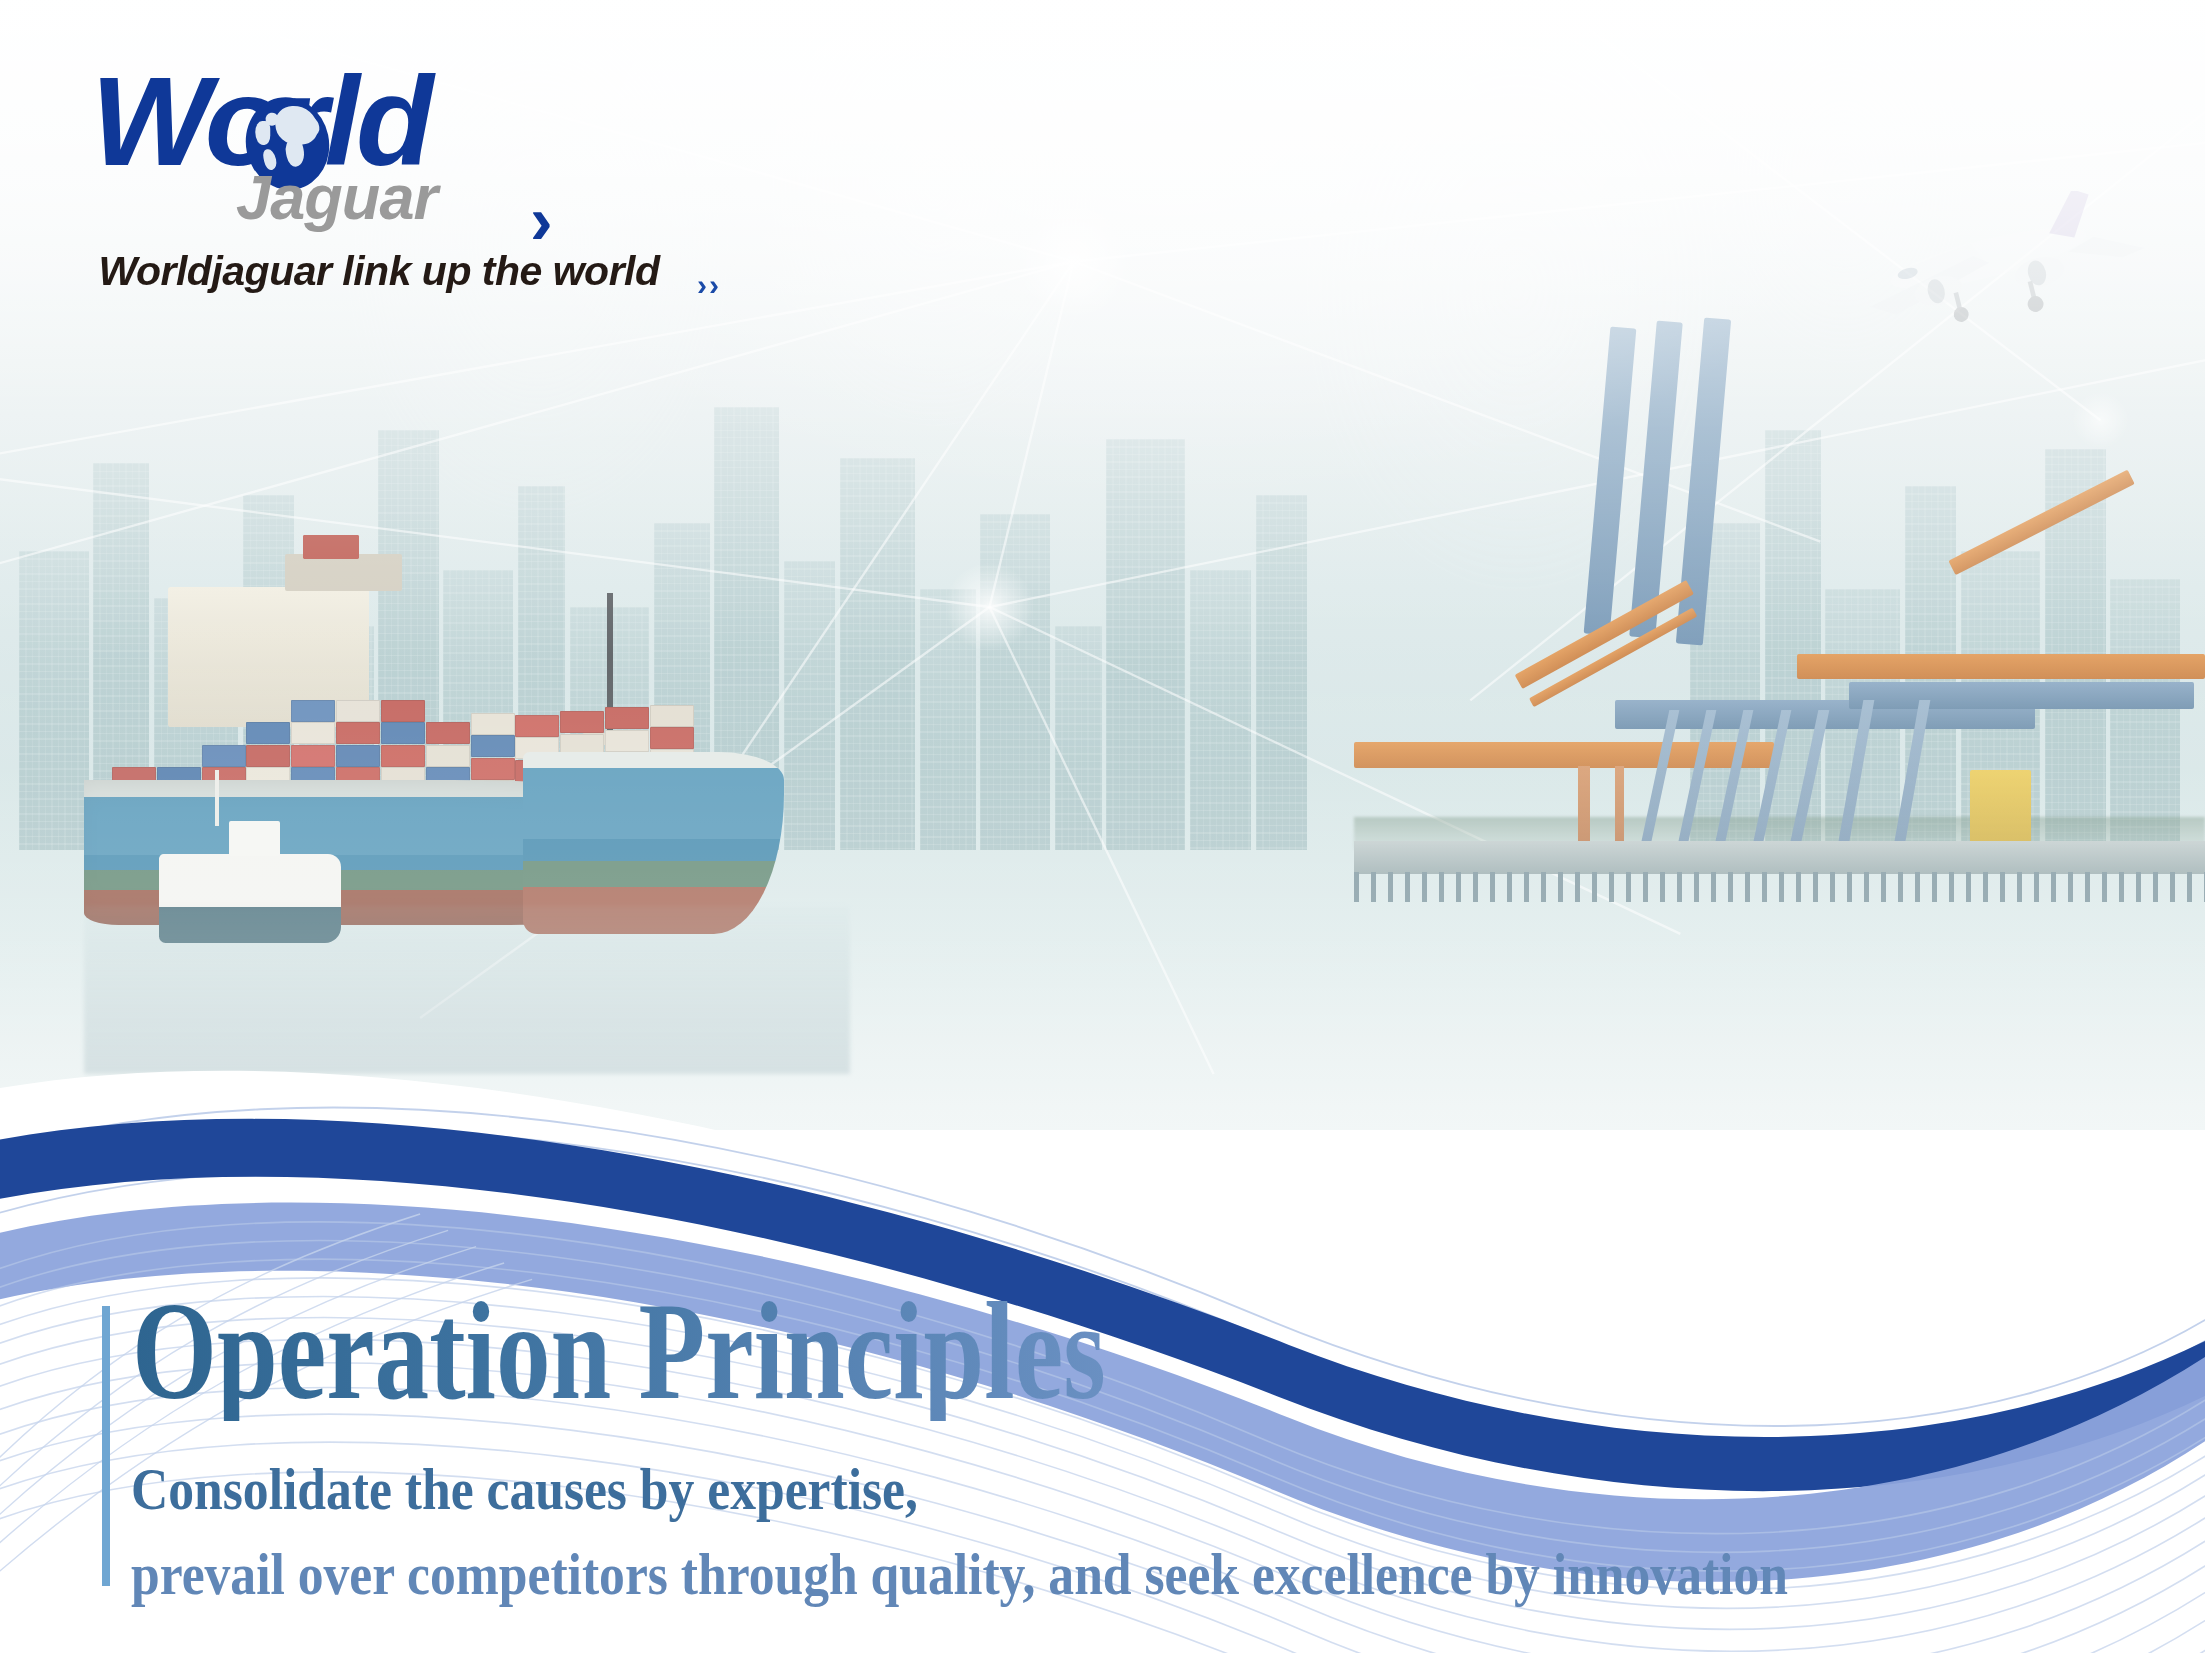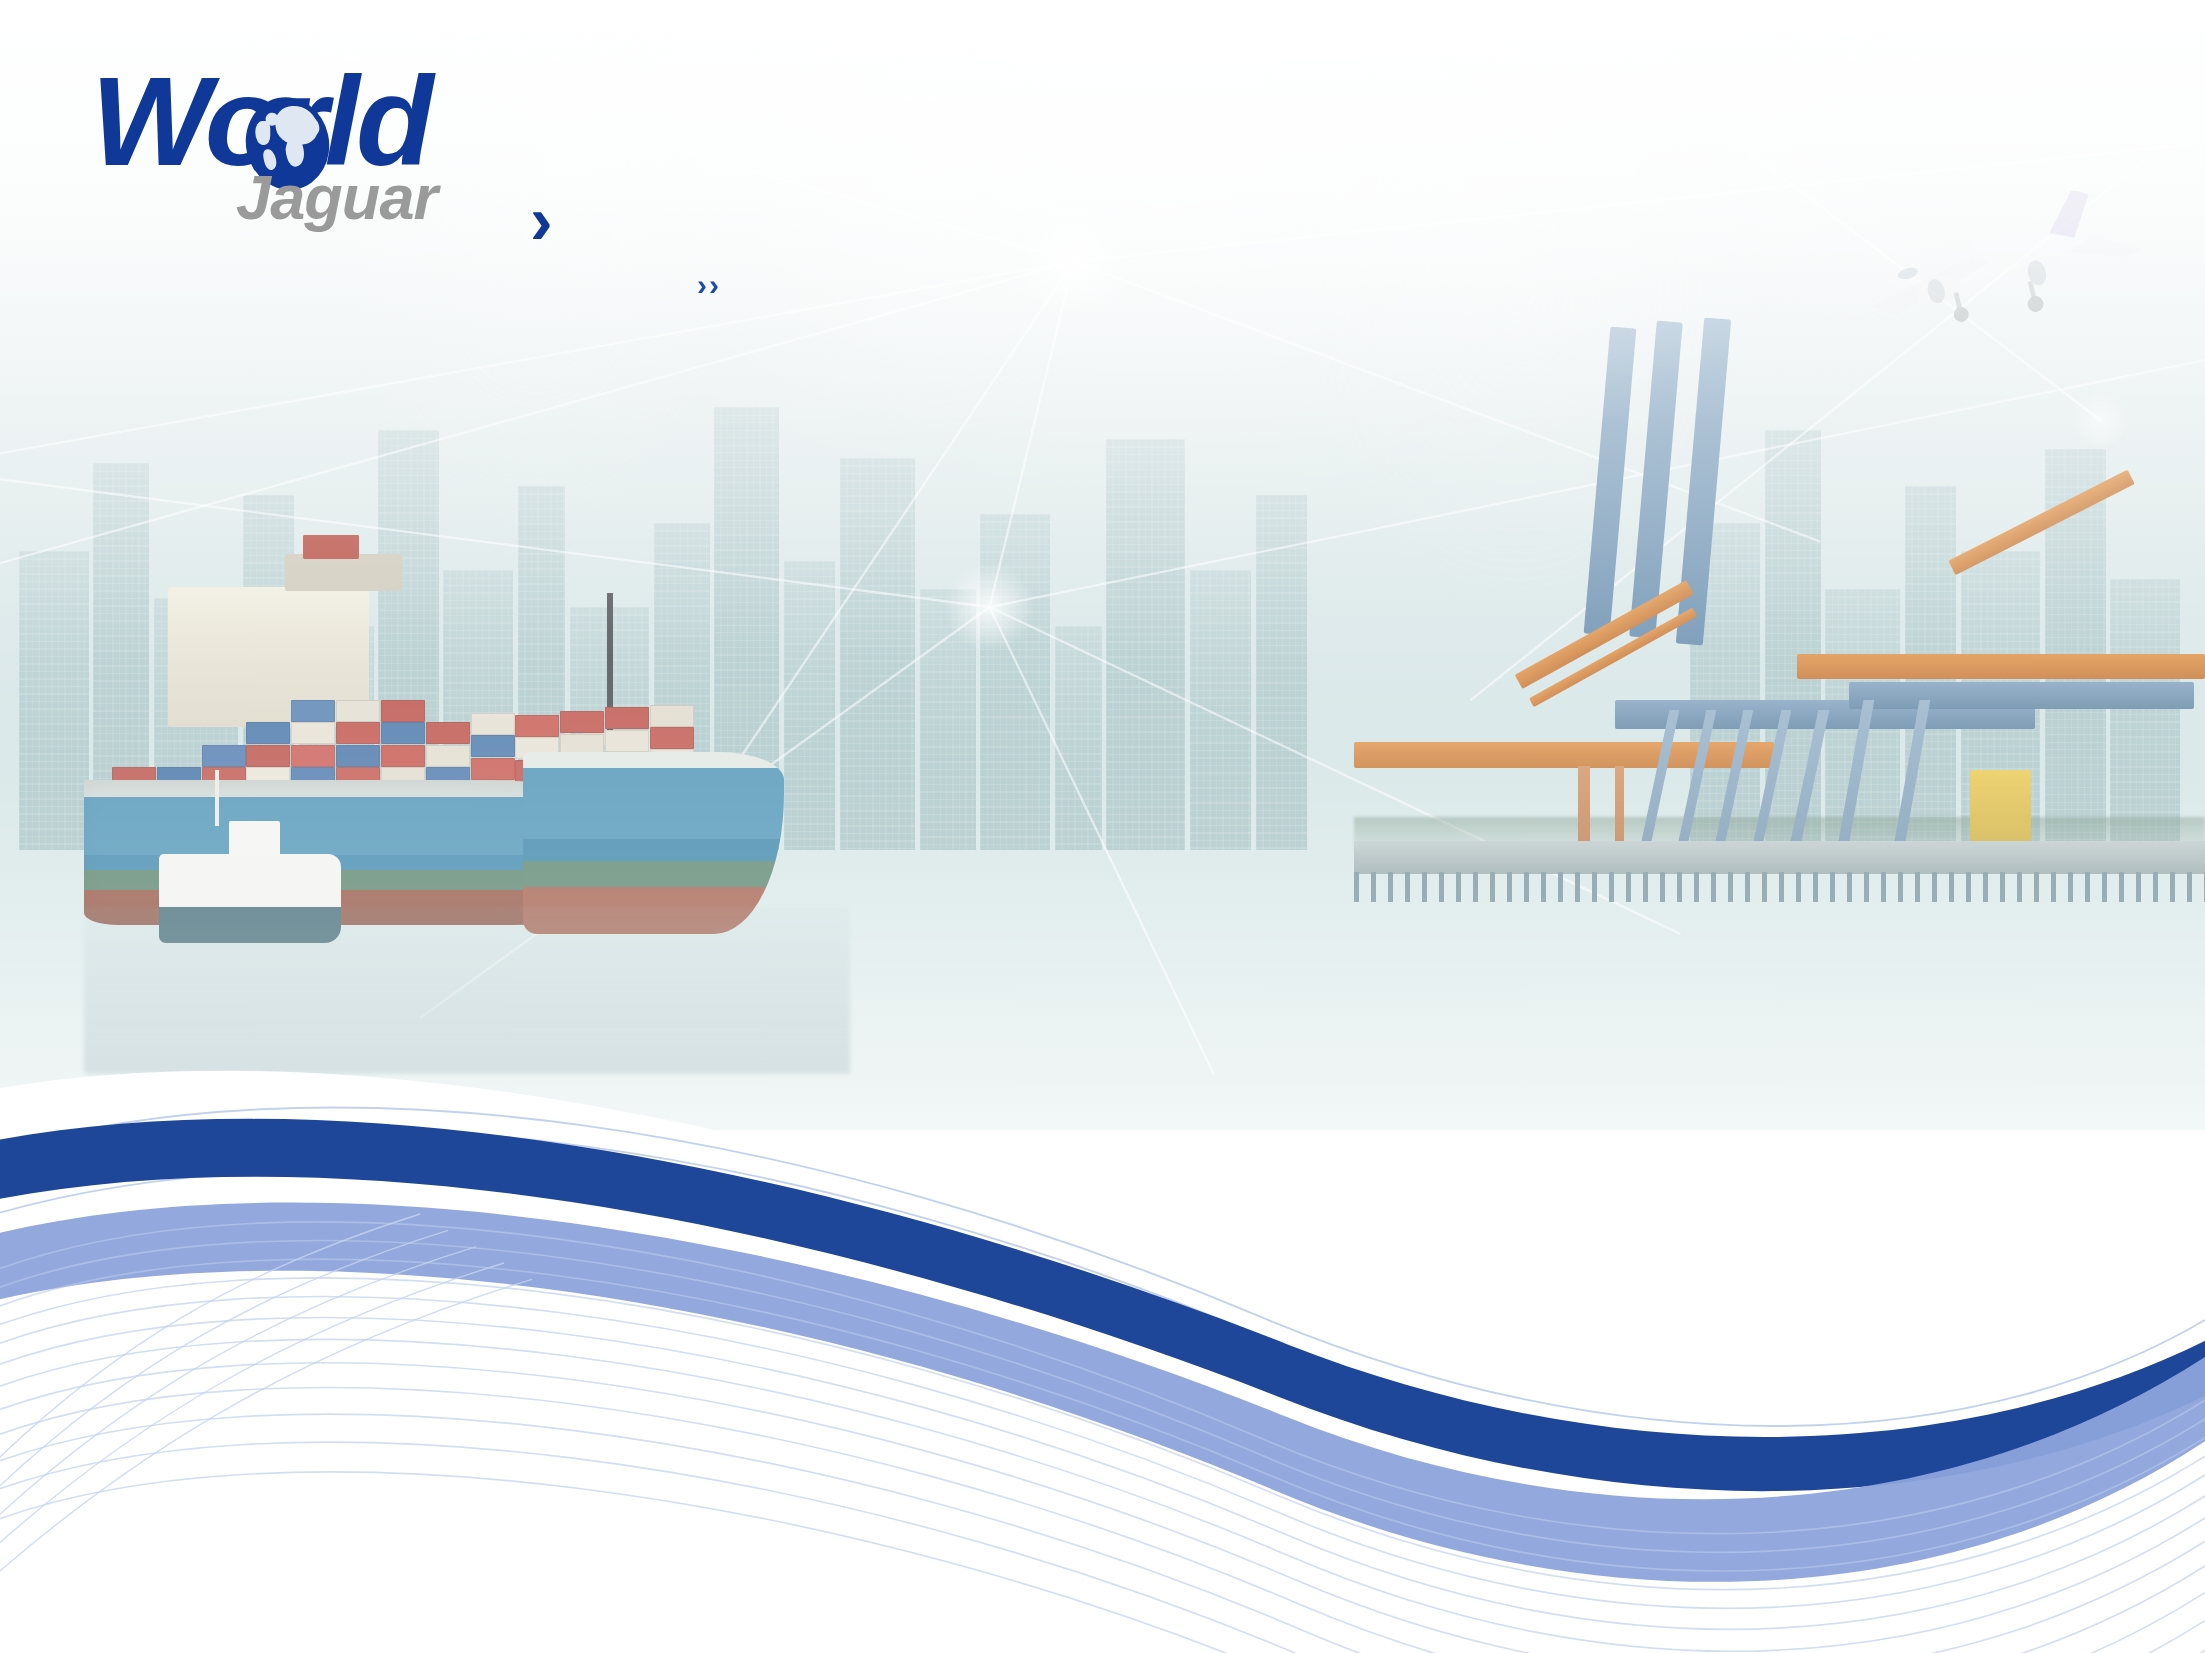--- a/index.html
+++ b/index.html
@@ -392,20 +392,21 @@
     <div class="logo-block">
       <div class="logo-world">World</div>
       <div class="globe">
         <i style="left:18%;top:52%;width:14%;height:22%;border-radius:40% 60% 50% 50%;"></i>
         <i style="left:46%;top:46%;width:22%;height:30%;border-radius:50% 40% 60% 44%;"></i>
         <i style="left:66%;top:26%;width:26%;height:22%;border-radius:44% 56% 40% 60%;"></i>
         <i style="left:30%;top:14%;width:16%;height:14%;border-radius:50%;"></i>
       </div>
       <div class="logo-jaguar">Jaguar</div>
       <div class="logo-chev">›</div>
+      <div class="tagline">Worldjaguar link up the world</div>
       <div class="tagline-chev">››</div>
     </div>
 
   </div>
 
   <div class="wave">
     <svg viewBox="0 0 4724 1363" preserveAspectRatio="none">
       <defs>
         <clipPath id="belowTop">
           <path d="M0,80 C 900,-60 2100,300 3000,660 C 3700,940 4300,900 4724,600 L4724,1363 L0,1363 Z"></path>
@@ -445,15 +446,20 @@
       <g fill="none" stroke="#C6D4EC" stroke-width="3" opacity=".8">
         <path d="M-40,980 C 240,700 520,540 900,420"></path>
         <path d="M-40,1040 C 260,750 560,580 960,455"></path>
         <path d="M-40,1100 C 280,800 600,620 1020,490"></path>
         <path d="M-40,1160 C 300,850 640,660 1080,525"></path>
         <path d="M-40,1220 C 320,900 680,700 1140,560"></path>
       </g>
     </svg>
   </div>
 
+  <div class="bottom">
+    <div class="vrule"></div>
+    <div class="op-title">Operation Principles</div>
+    <div class="op-sub"><span class="l1">Consolidate the causes by expertise,</span><br><span class="l2">prevail over competitors through quality, and seek excellence by innovation</span></div>
+  </div>
 
 </div>
 
 
 </body></html>

